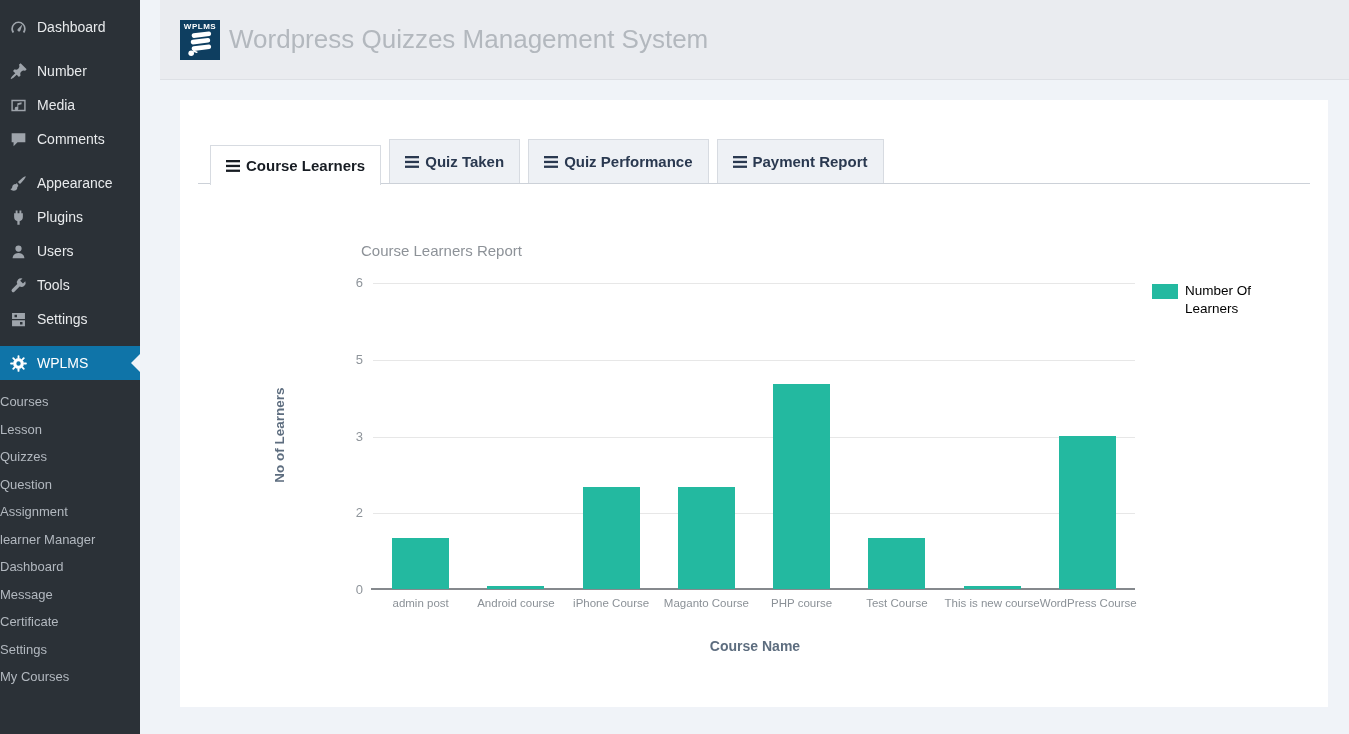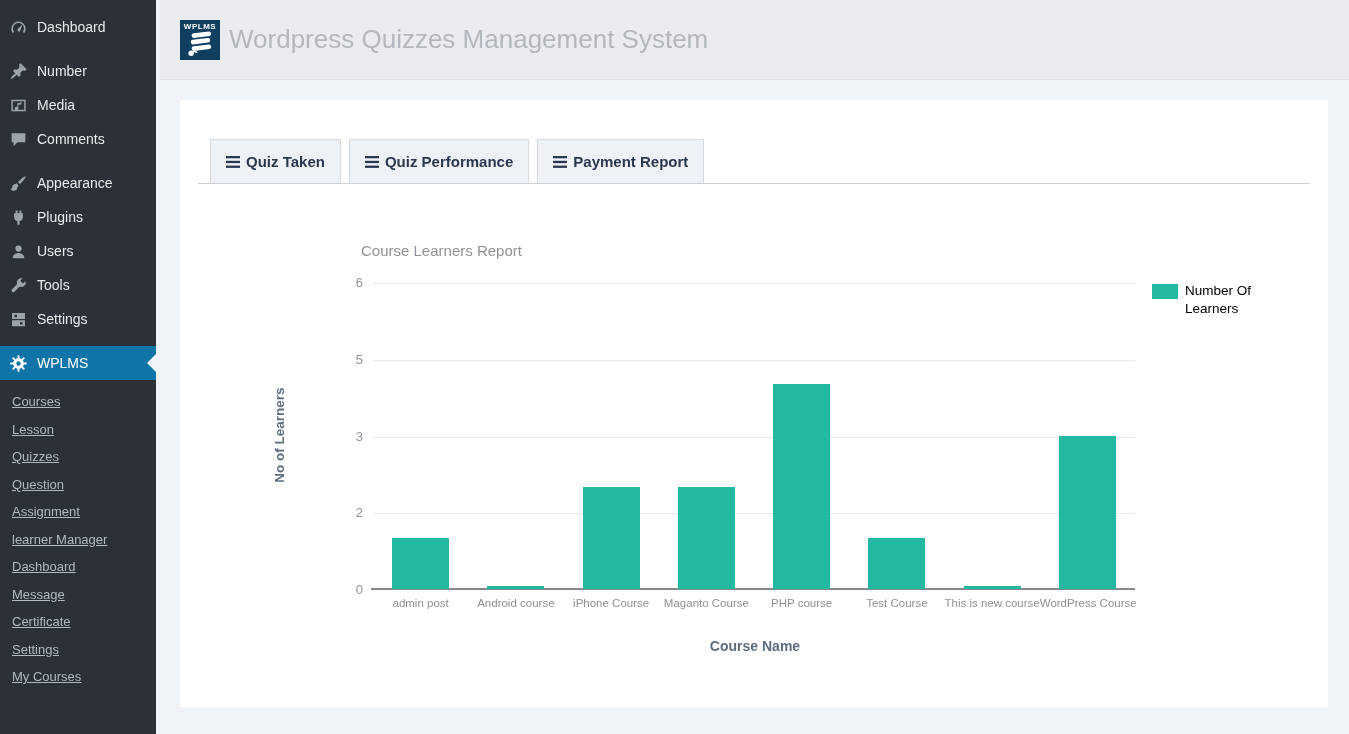--- a/index.html
+++ b/index.html
@@ -4,42 +4,42 @@
 <style>
   * { margin:0; padding:0; box-sizing:border-box; }
   html,body { width:1349px; height:734px; }
   body {
     position:relative; overflow:hidden;
     font-family:"Liberation Sans","DejaVu Sans",sans-serif;
     background:#f0f3f8;
   }
   
   .sidebar {
-    position:absolute; left:0; top:0; width:156px; height:734px;
+    position:absolute; left:0; top:0; width:140px; height:734px;
     background:#2b3137; z-index:3;
   }
   .menu { list-style:none; padding-top:10px; }
   .menu-sep { height:10px; }
   .menu-item {
     position:relative; height:34px; display:flex; align-items:center;
     padding:0 8px 0 9px; color:#e8eaec; font-size:14px; cursor:pointer;
   }
   .menu-item .icon { width:19px; height:19px; margin-right:9px; color:#9ea4ab; flex:none; display:flex; }
   .menu-item .icon svg { width:19px; height:19px; }
   .menu-item.active { background:#0f74a8; color:#fff; }
   .menu-item.active .icon { color:#fff; }
   .active-arrow {
     position:absolute; right:0; top:50%; margin-top:-9px;
     width:0; height:0; border-top:9px solid transparent; border-bottom:9px solid transparent;
     border-right:9px solid #f0f3f8;
   }
   .submenu { list-style:none; padding:8px 0 10px; }
   .submenu li {
-    height:27.5px; display:flex; align-items:center; padding-left:12px;
-    color:#b2b8bf; font-size:13px; cursor:pointer;text-decoration:underline;
+    height:27.5px; display:flex; align-items:center; 
+    color:#b2b8bf; font-size:13px; cursor:pointer;
   }
   
   .topbar {
     position:absolute; left:160px; top:0; width:1189px; height:80px;
     background:#eaecf0; border-bottom:1px solid #dde0e5;
     display:flex; align-items:center; padding-left:20px;
   }
   .logo {
     width:40px; height:40px; background:#0e3e60; flex:none;
     display:flex; flex-direction:column; align-items:center; cursor:pointer;
@@ -227,20 +227,30 @@
         <rect x="7.5" y="21.5" width="5" height="1.6" rx=".8" transform="rotate(18 10 22)"></rect>
       </g>
     </svg>
   </div>
   <h1 class="page-title">Wordpress Quizzes Management System</h1>
 </header>
 
 <main class="card">
 
   <div class="tab-bar" id="tab-bar">
+      <div class="tab active">
+        <span class="ham">
+          <svg viewBox="0 0 14 12">
+            <rect y="0" width="14" height="2.3"></rect>
+            <rect y="4.8" width="14" height="2.3"></rect>
+            <rect y="9.6" width="14" height="2.3"></rect>
+          </svg>
+        </span>
+        <span>Course Learners</span>
+      </div>
       <div class="tab">
         <span class="ham">
           <svg viewBox="0 0 14 12">
             <rect y="0" width="14" height="2.3"></rect>
             <rect y="4.8" width="14" height="2.3"></rect>
             <rect y="9.6" width="14" height="2.3"></rect>
           </svg>
         </span>
         <span>Quiz Taken</span>
       </div>

